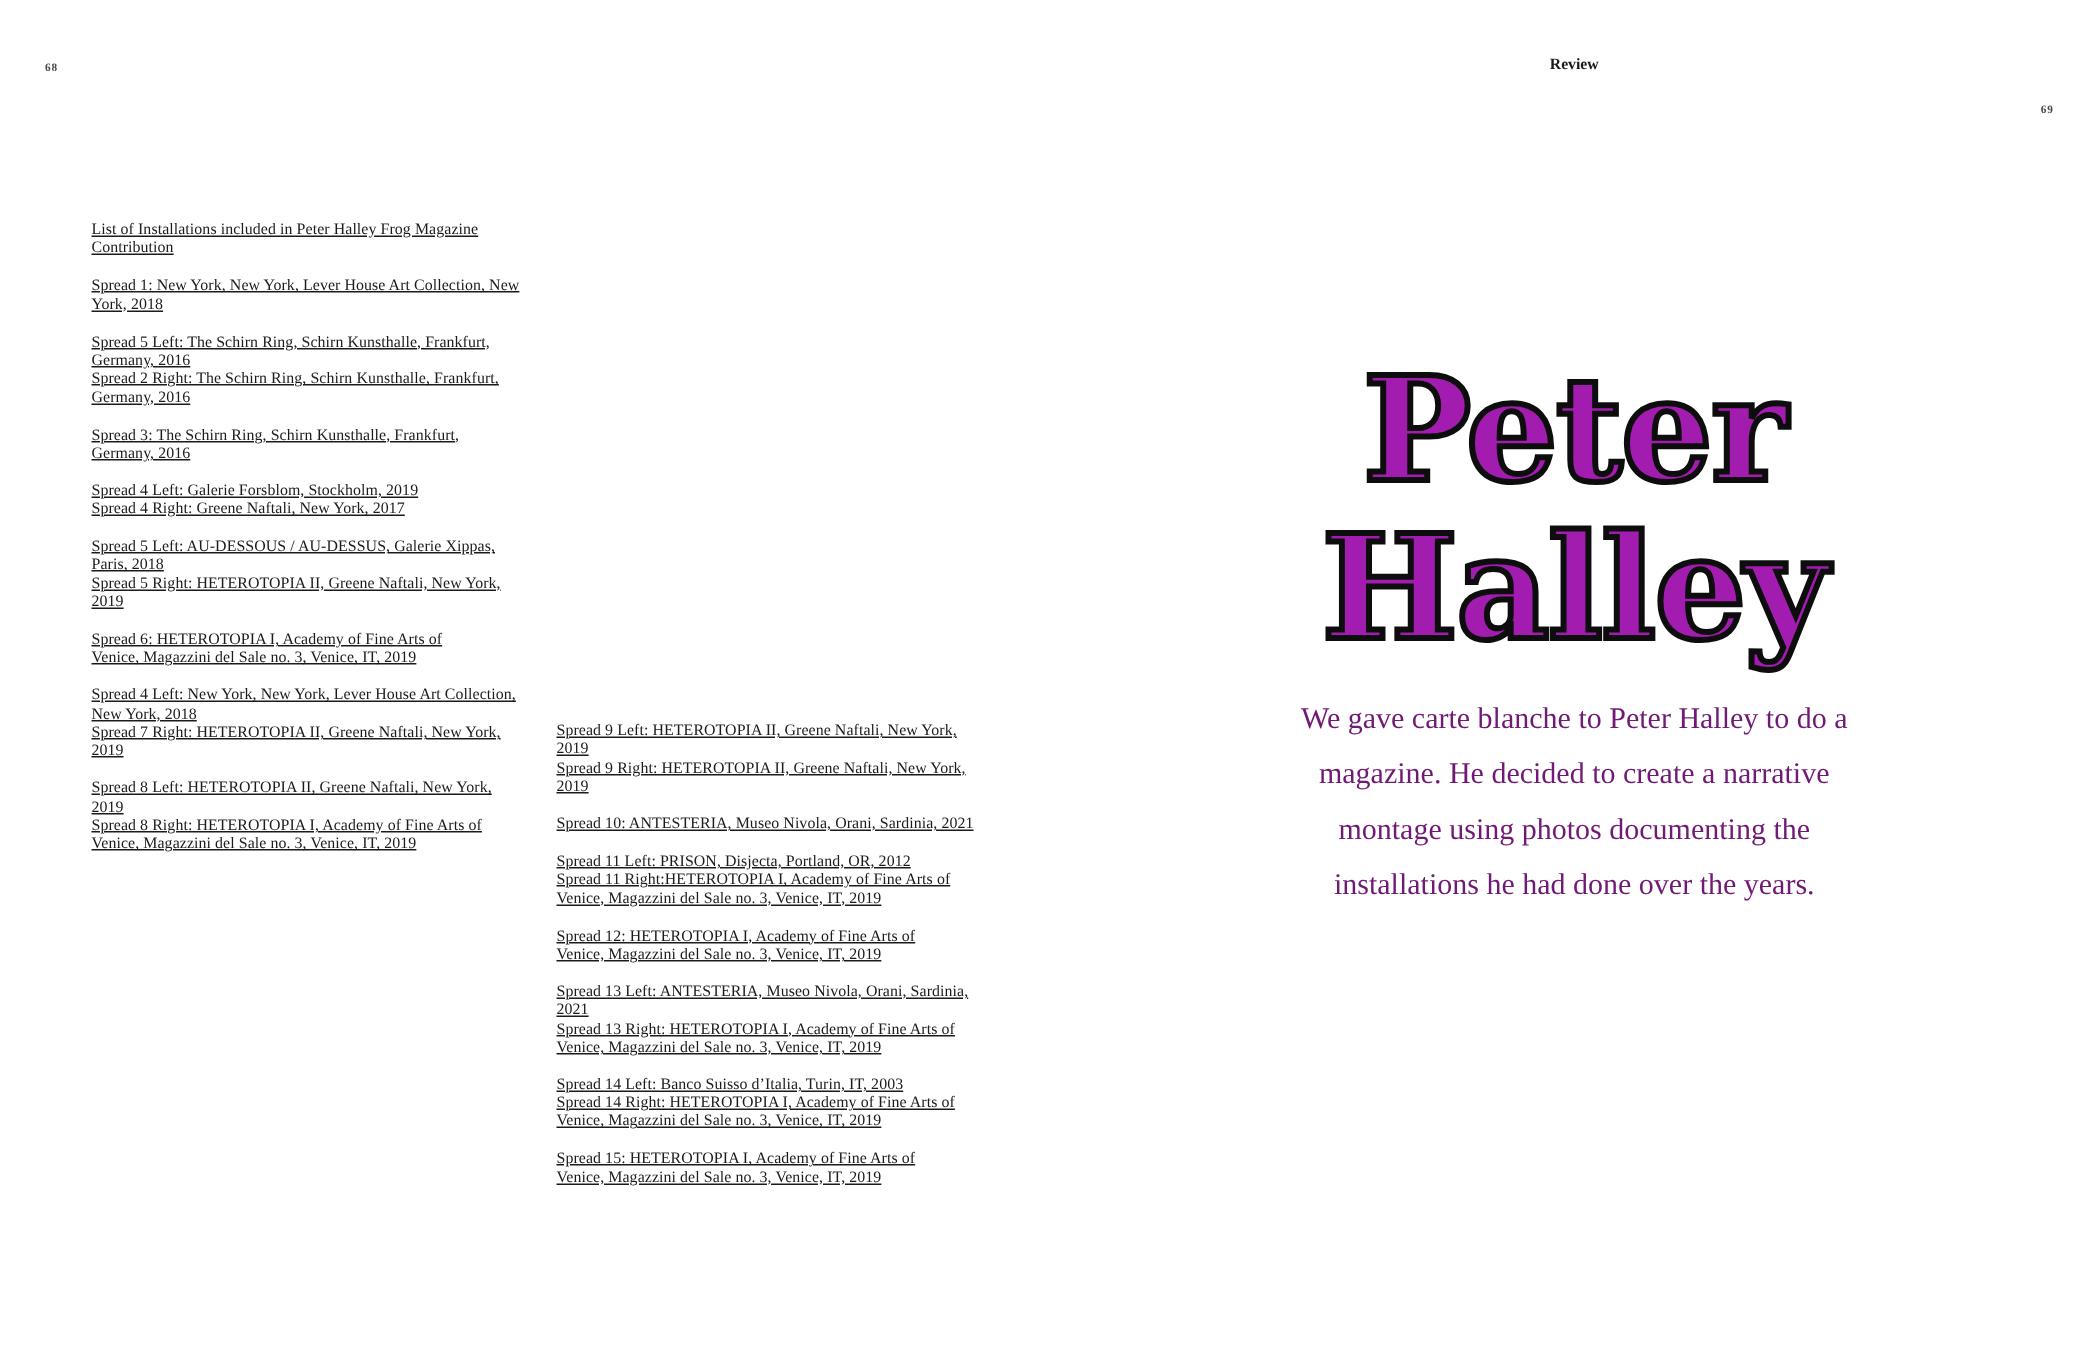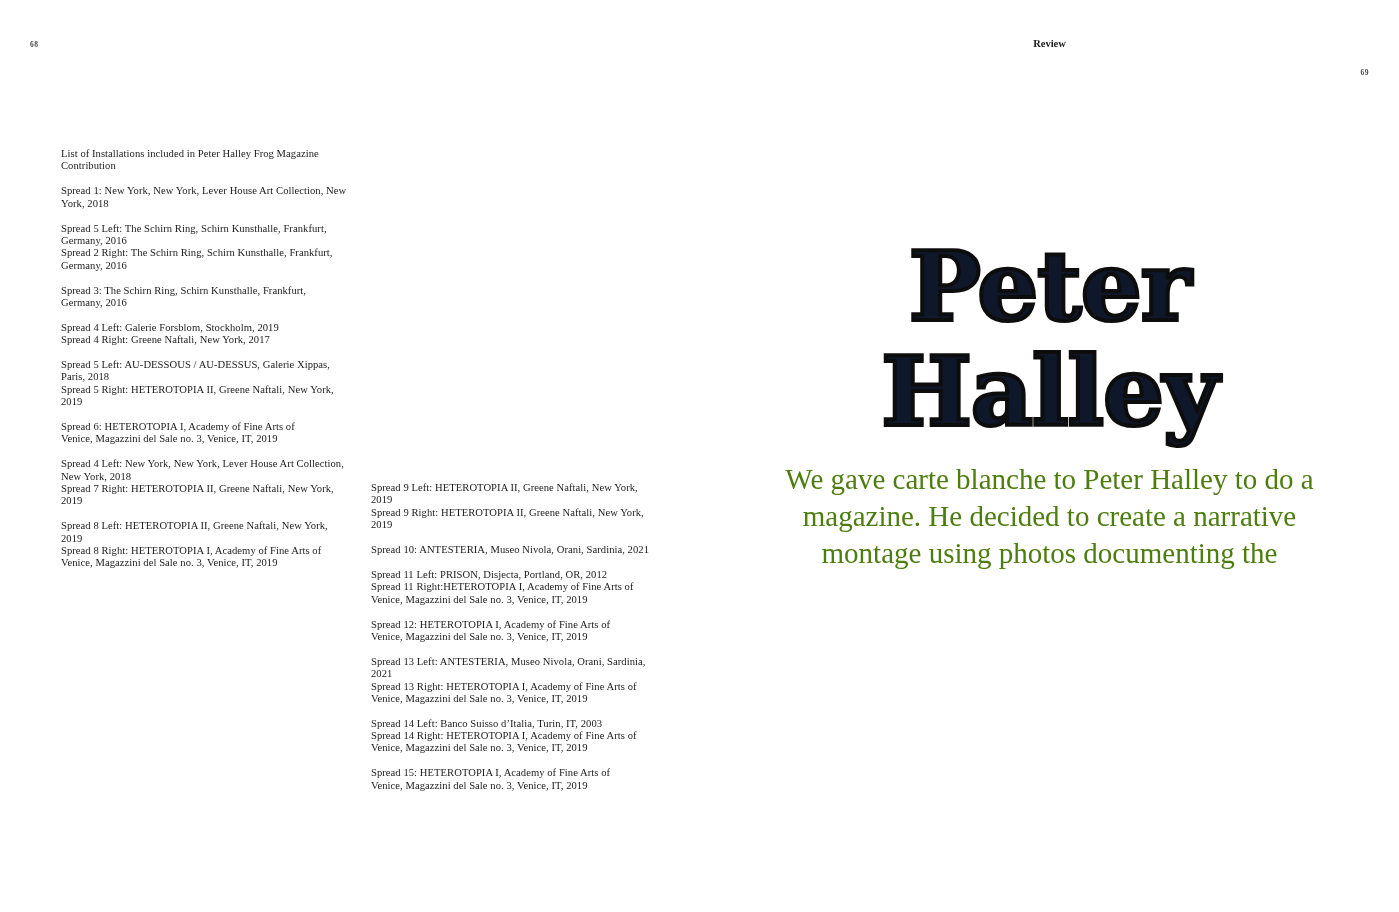--- a/index.html
+++ b/index.html
@@ -42,51 +42,52 @@
     color: #1b1b1b;
   }
 
   .col {
     position: absolute;
     white-space: nowrap;
     font-size: 10.6px;
     line-height: 12.35px;
     letter-spacing: 0.05px;
     color: #1b1b1b;
+    text-decoration: underline;
   }
   .col1 { left: 61px;  top: 136px; }
   .col2 { left: 371px; top: 470px; }
   .list-block { margin-bottom: 12.6px; }
   .list-block:last-child { margin-bottom: 0; }
 
   .title {
     position: absolute;
     top: 222px;
     left: 0;
     width: 100%;
     text-align: center;
     font-family: "DejaVu Serif", serif;
     font-weight: bold;
     font-size: 96px;
     line-height: 105px;
     letter-spacing: -1px;
-    color: #0f172a;
+    color: #a21caf;
     -webkit-text-stroke: 4px #0d0d0d;
   }
 
   .intro {
     position: absolute;
     top: 449px;
     left: 0;
     width: 100%;
     text-align: center;
-    font-size: 29px;
+    font-size: 20px;
     line-height: 37px;
     white-space: nowrap;
-    color: #4d7c0f;
+    color: #701a75;
   }
 </style>
 </head>
 <body>
 
 <div class="spread">
 
   <div class="page left-page">
     <div class="page-number pn-left">68</div>
     <div class="col col1">
@@ -176,16 +177,17 @@
     <div class="review-header">Review</div>
     <div class="page-number pn-right">69</div>
     <div class="title">
       <div class="title-line">Peter</div>
       <div class="title-line">Halley</div>
     </div>
     <div class="intro">
         <div class="intro-line">We gave carte blanche to Peter Halley to do a</div>
         <div class="intro-line">magazine. He decided to create a narrative</div>
         <div class="intro-line">montage using photos documenting the</div>
+        <div class="intro-line">installations he had done over the years.</div>
       </div>
   </div>
 
 </div>
 
 </body></html>

